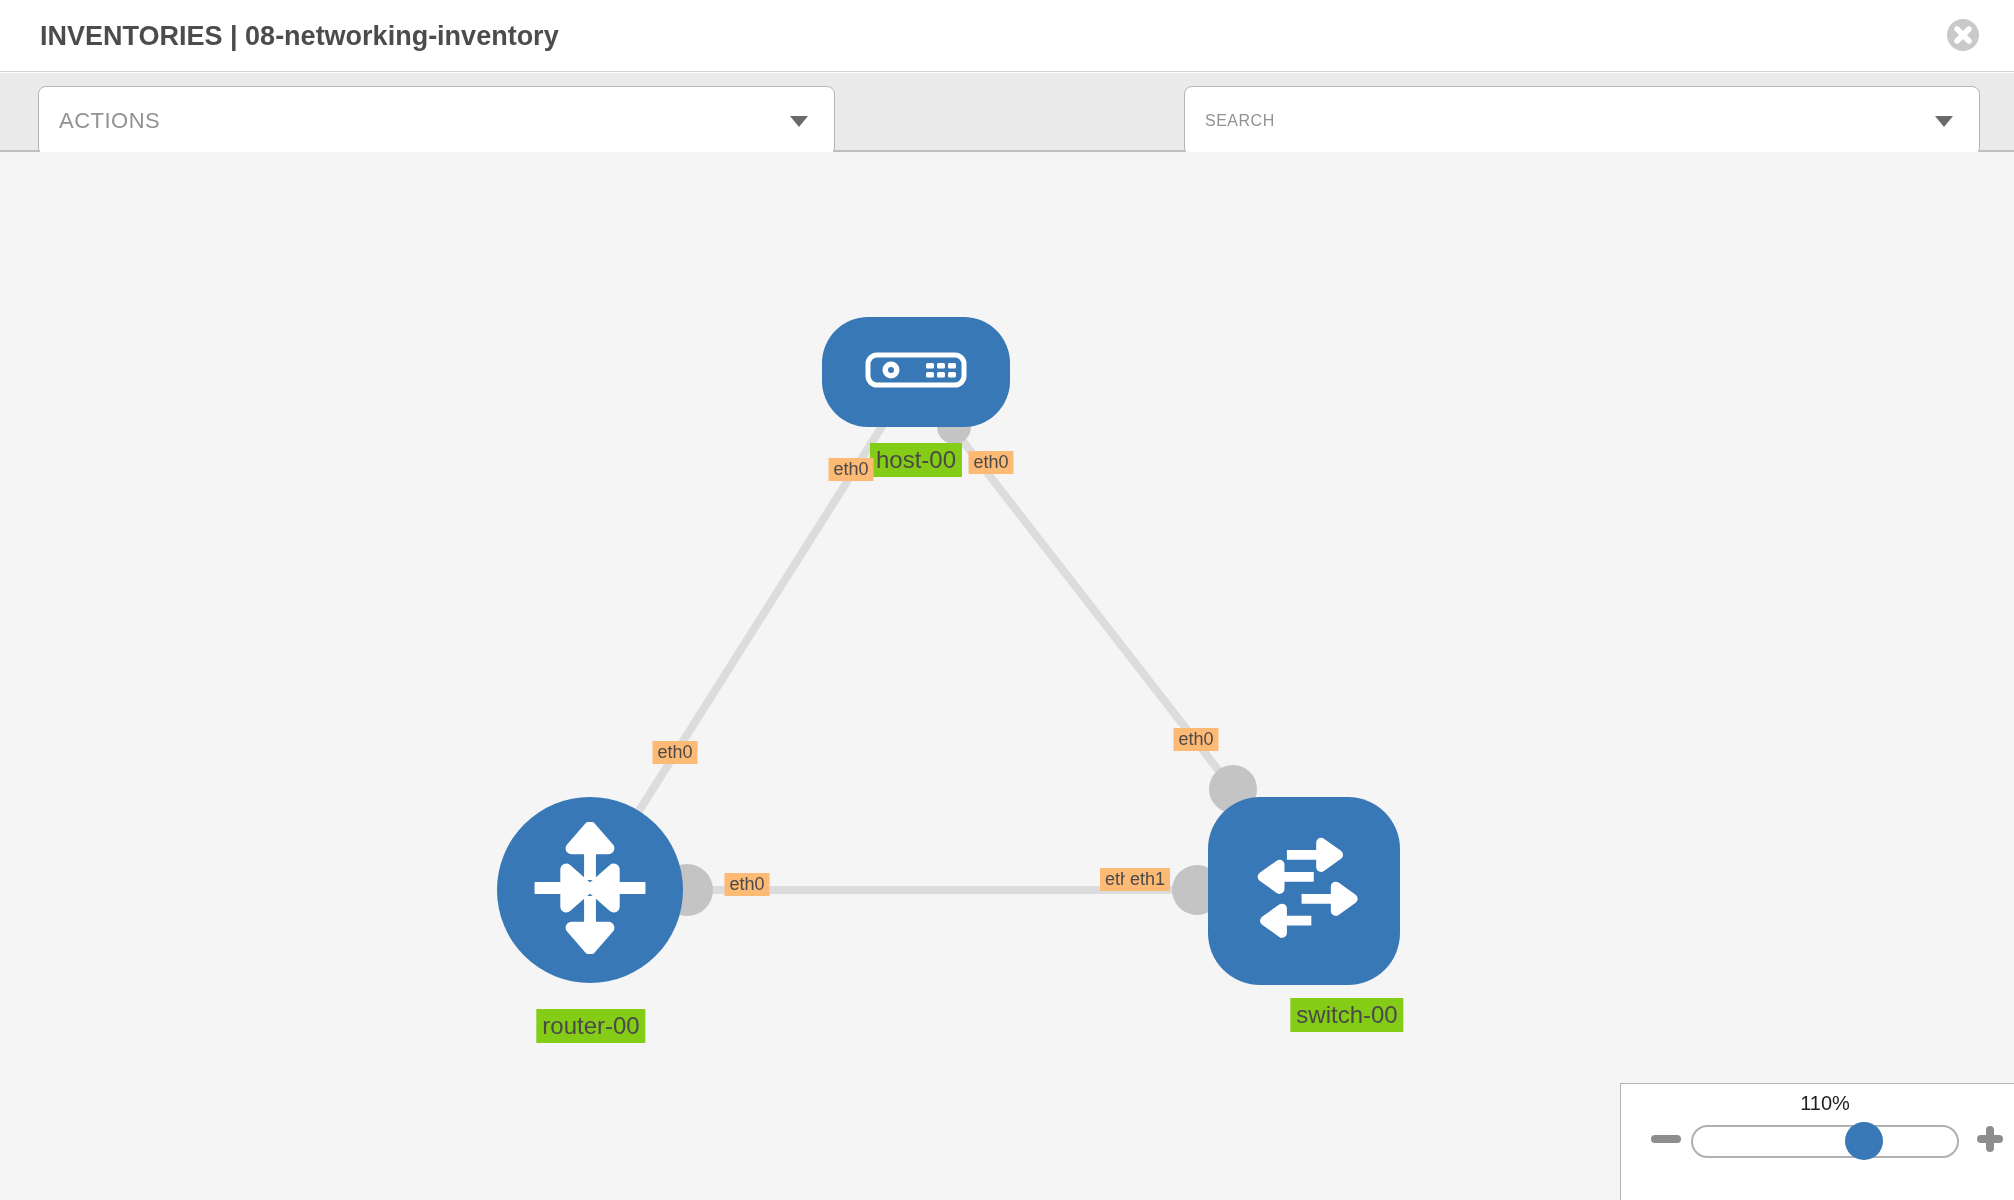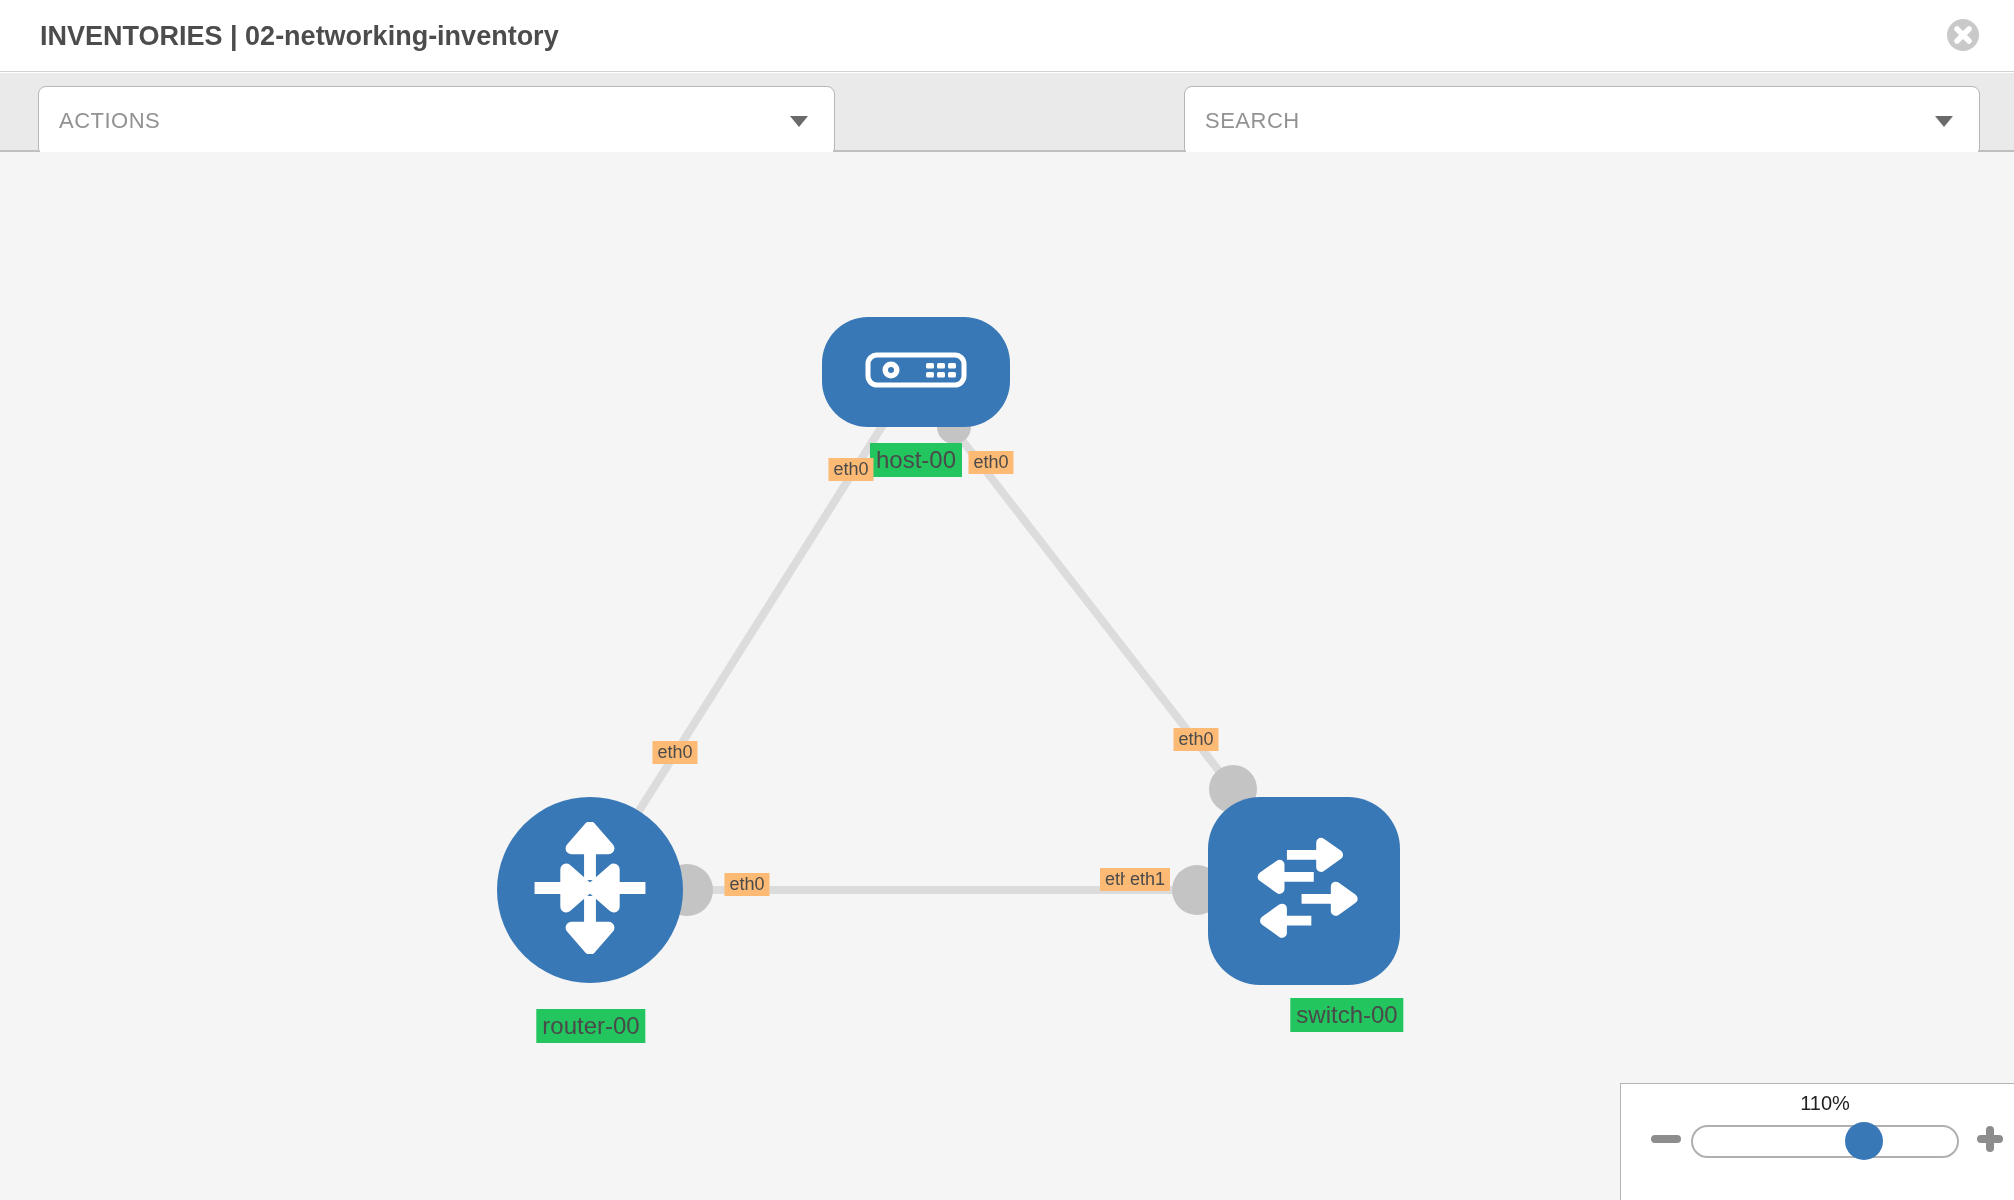--- a/index.html
+++ b/index.html
@@ -17,21 +17,21 @@
 
   
   .toolbar { position:absolute; left:0; top:73px; width:2014px; height:79px;
             background:#eaeaea; border-bottom:2px solid #bfbfbf; }
   .dropdown { position:absolute; top:13px; height:70px; background:#fff;
             border:1.5px solid #b6b6b6; border-radius:8px; display:flex;
             align-items:center; cursor:pointer; }
   .dropdown-actions { left:38px; width:797px; }
   .dropdown-search  { left:1184px; width:796px; }
   .dropdown-label { margin-left:20px; font-size:22px; color:#929292; letter-spacing:.5px; }
-  .search-input { flex:1; margin-left:20px; border:none; outline:none; font-size:22px;
+  .search-input { flex:1; margin-left:20px; border:none; outline:none; font-size:16px;
             color:#666; background:transparent; letter-spacing:.5px;
             font-family:"Liberation Sans", sans-serif; }
   .search-input::placeholder { color:#929292; opacity:1; }
   .caret { position:absolute; right:26px; top:50%; margin-top:-5px; width:0; height:0;
             border-left:9px solid transparent; border-right:9px solid transparent;
             border-top:11px solid #6a6a6a; }
   .tool-btn { position:absolute; top:94px; width:46px; height:46px; border:none;
             background:transparent; padding:0; cursor:pointer; }
   .tool-btn.wrench { left:1040px; }
   .tool-btn.key    { left:1112px; }
@@ -40,21 +40,21 @@
   .canvas { position:absolute; left:0; top:152px; width:2014px; height:1048px;
             background:#f5f5f5; }
   .links-svg { position:absolute; left:0; top:0; width:2014px; height:1048px; }
 
   .node { position:absolute; background:#3878b6; display:flex; align-items:center;
           justify-content:center; cursor:pointer; }
   .node-host   { left:822px; top:165px; width:188px; height:110px; border-radius:46px; }
   .node-router { left:497px; top:645px; width:186px; height:186px; border-radius:50%; }
   .node-switch { left:1208px; top:645px; width:192px; height:188px; border-radius:52px; }
 
-  .node-label { position:absolute; background:#22c55e; color:#4a4a4a; font-size:24px;
+  .node-label { position:absolute; background:#84cc16; color:#4a4a4a; font-size:24px;
           padding:3px 6px; white-space:nowrap; transform:translateX(-50%); }
   .lbl-host   { left:916px;  top:291px; }
   .lbl-router { left:591px;  top:826px;margin-top:31px; }
   .lbl-switch { left:1303px; top:846px;margin-left:44px; }
 
   .iface-label { position:absolute; background:#fdba74; color:#4a4a4a; font-size:18px;
           padding:1px 5px; white-space:nowrap; }
   .iface-center { transform:translateX(-50%); }
   .if-host-l   { left:851px;  top:306px; }
   .if-host-r   { left:991px;  top:299px; }
@@ -83,21 +83,21 @@
           background:#fff; border:2px solid #b0b0b0; border-radius:17px; cursor:pointer; }
   .zoom-thumb { position:absolute; left:152px; top:-5px; width:38px; height:38px;
           border-radius:50%; background:#3878b6; cursor:grab; }
 </style>
 </head>
 <body>
 
 <div id="app">
 
   <div class="header">
-    <div class="header-title">INVENTORIES | 02-networking-inventory</div>
+    <div class="header-title">INVENTORIES | 08-networking-inventory</div>
     <button class="close-btn">
       <span>
         <svg width="34" height="34" viewBox="0 0 34 34">
           <circle cx="17" cy="17" r="16" fill="#c9c9c9"></circle>
           <path d="M11 11 L23 23 M23 11 L11 23" stroke="#ffffff" stroke-width="5.5" stroke-linecap="round"></path>
         </svg>
       </span>
     </button>
   </div>
 

